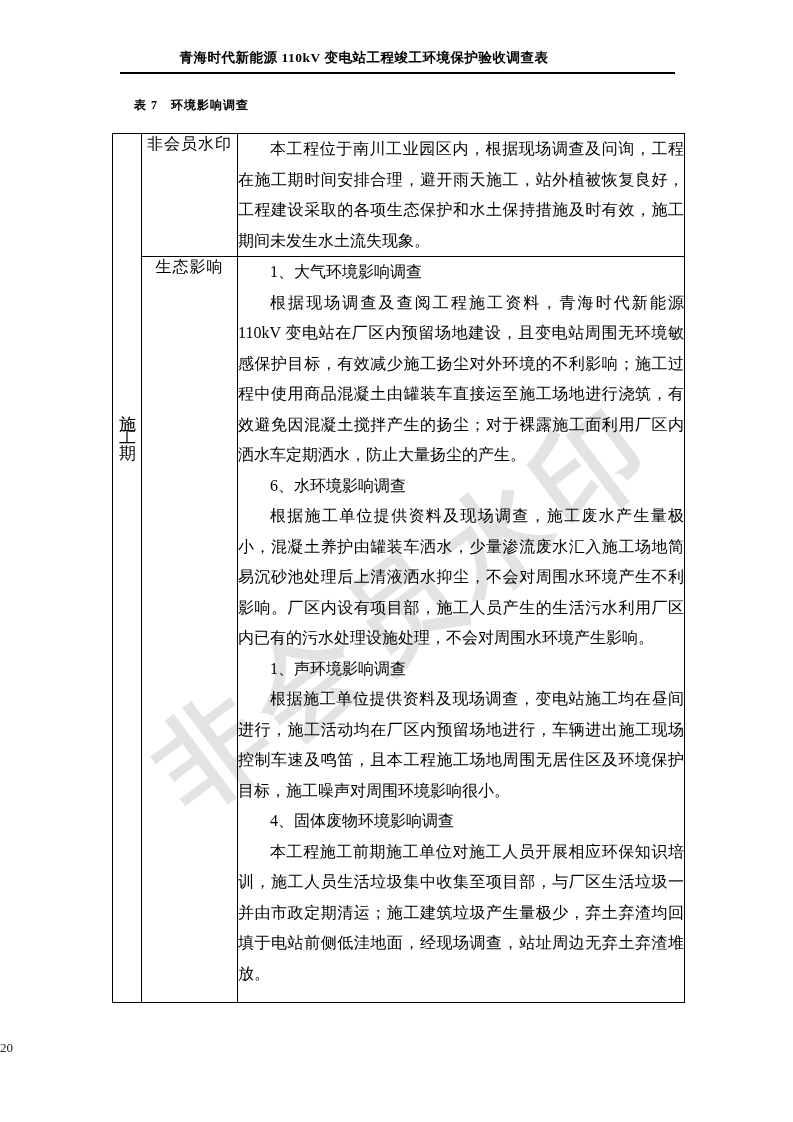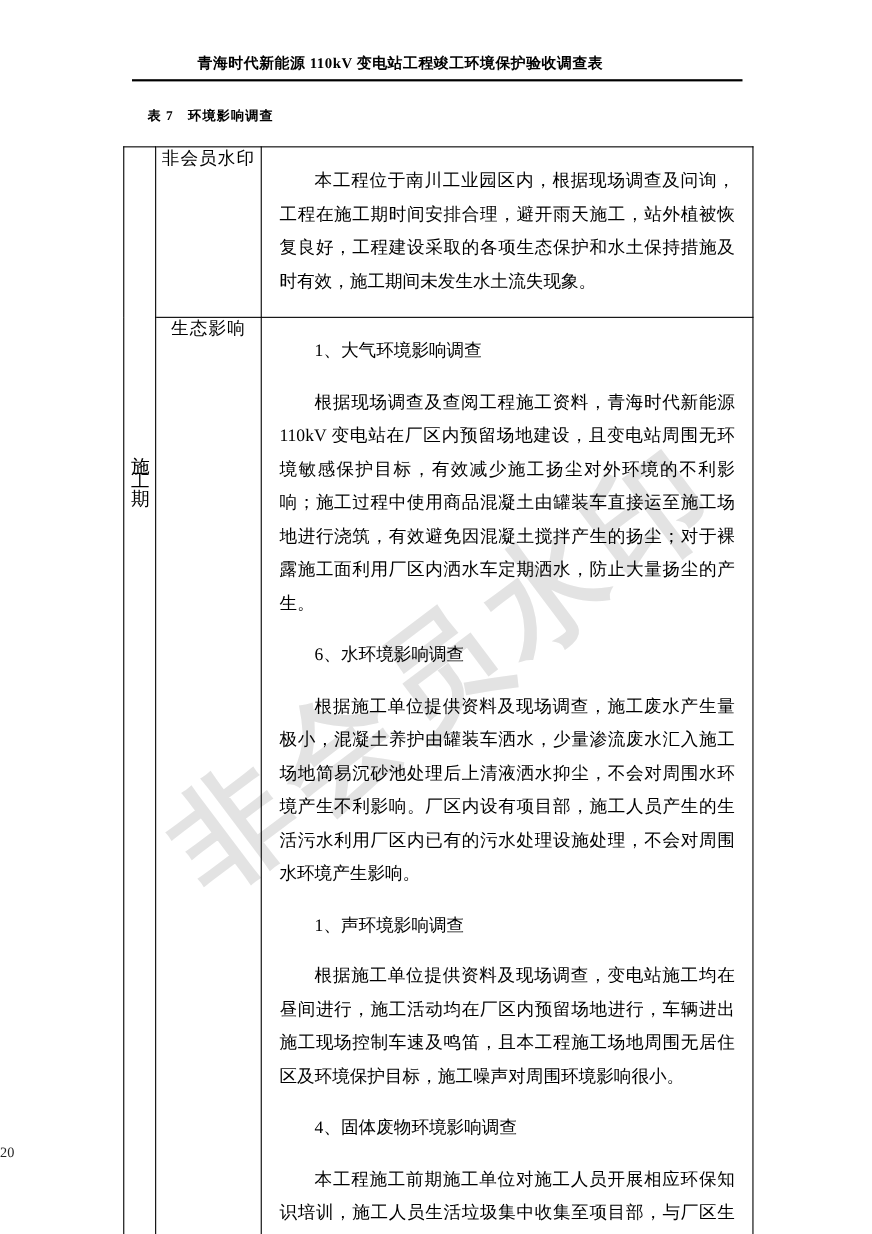--- a/index.html
+++ b/index.html
@@ -100,21 +100,21 @@
     letter-spacing: 1px;
   }
 
   td.content-cell {
     width: 446px;
     padding: 1px 9px 1px 9px;
     font-size: 16px;
     line-height: 30.5px;
   }
   td.content-cell p {
-    margin: 16px;
+    margin: 0;
     text-indent: 2em;
     text-align: justify;
     text-justify: inter-ideograph;
   }
 
   tr.row-eco    { height: 122px; }
   tr.row-pollu  { height: 746px; }
 
   .page-number {
     position: absolute;

